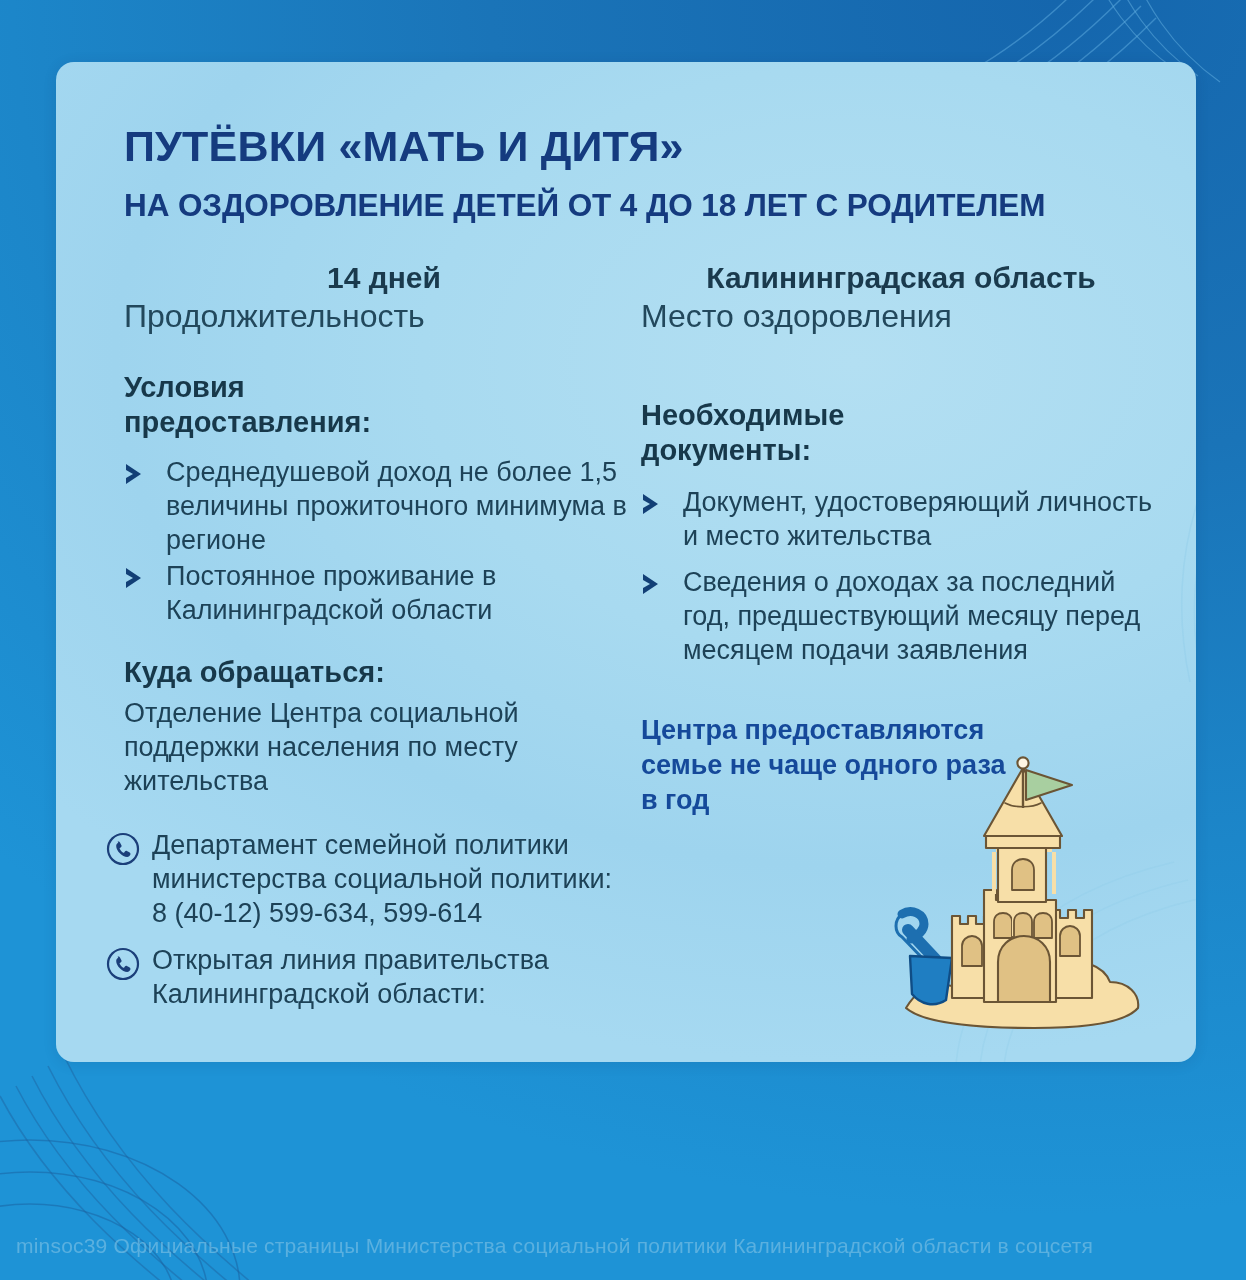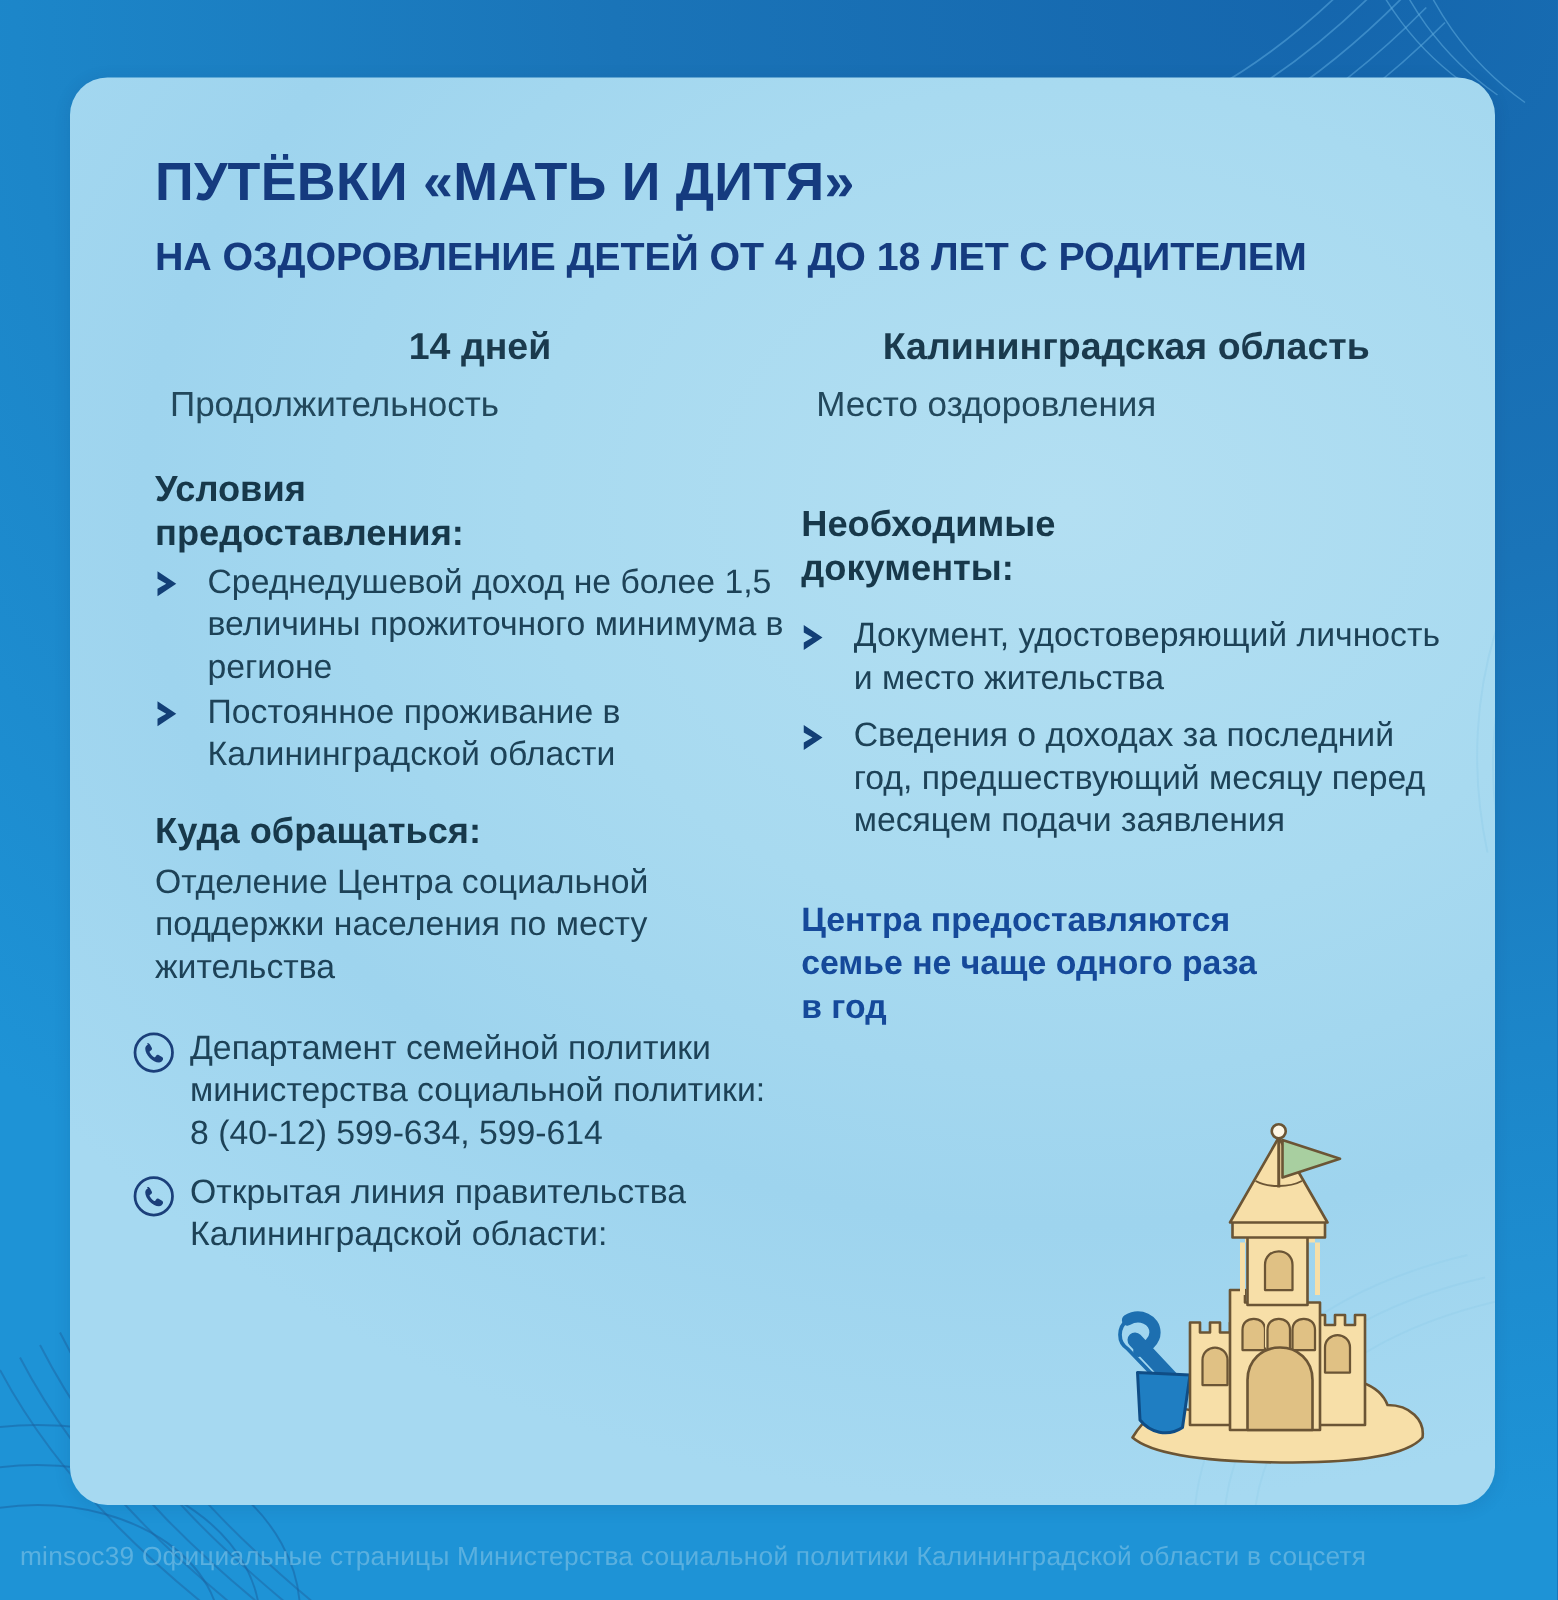--- a/index.html
+++ b/index.html
@@ -13,22 +13,22 @@
     background:
       radial-gradient(120% 95% at 85% 0%, #1566ad 0%, #1a74b8 38%, #1c86c9 70%, #1e93d6 100%);
   }
   
   .bg-waves{position:absolute;inset:0;pointer-events:none;}
   .bg-waves svg{position:absolute;}
   .wave-tr{top:-40px;right:-20px;}
   .wave-bl{bottom:-40px;left:-120px;}
 
   .card{
-    position:absolute;left:56px;top:62px;width:1140px;height:1142px;
-    border-radius:30px;
+    position:absolute;left:56px;top:62px;width:1140px;height:1000px;
+    border-radius:18px;
     background:
       radial-gradient(90% 70% at 70% 30%, #b3dff2 0%, #a8daf0 42%, #9ed4ee 72%, #a6d9f1 100%);
     overflow:hidden;
     box-shadow:0 2px 14px rgba(0,30,70,.10);
   }
   .card-waves{position:absolute;inset:0;pointer-events:none;opacity:.5;}
   .card-waves svg{position:absolute;}
   .cw-r{right:-110px;top:290px;}
   .cw-b{right:-60px;bottom:-40px;}
 
@@ -49,22 +49,22 @@
   
   .col-left{position:absolute;left:68px;top:198px;width:520px;}
   .col-right{position:absolute;left:585px;top:198px;width:520px;}
 
   .stat-value{
     font-size:30px;font-weight:700;color:#1a3a4d;line-height:1.18;
     margin:0 0 2px 0;
     text-align:center;
   }
   .stat-label{
-    font-size:28px;font-weight:400;color:#22485c;line-height:1.2;
-    margin:12px;
+    font-size:32px;font-weight:400;color:#22485c;line-height:1.2;
+    margin:0;
   }
   .heading{
     font-size:29px;font-weight:700;color:#17384a;line-height:1.2;
     margin:0;
   }
   .body-txt{
     font-size:27px;font-weight:400;color:#1d4257;line-height:1.26;
     margin:0;
   }
   .note-txt{
@@ -178,21 +178,21 @@
 
         <div class="blk">
           <p class="stat-value">14 дней</p>
           <p class="stat-label">Продолжительность</p>
         </div>
 
         <div class="blk" style="margin-top:34px;">
           <p class="heading">Условия</p>
           <p class="heading">предоставления:</p>
 
-          <ul class="bullets" style="margin-top:3px;">
+          <ul class="bullets" style="margin-top:16px;">
             <li>
               <span class="chev">
                 <svg width="28" height="24" viewBox="0 0 28 24">
                     <path d="M2 2 L17 12 L2 22 L2 16 L9 12 L2 8 Z" fill="#123f76"></path>
                   </svg>
               </span>
               <span>Среднедушевой доход не более 1,5 величины прожиточного минимума в регионе</span>
             </li>
             <li>
               <span class="chev">

